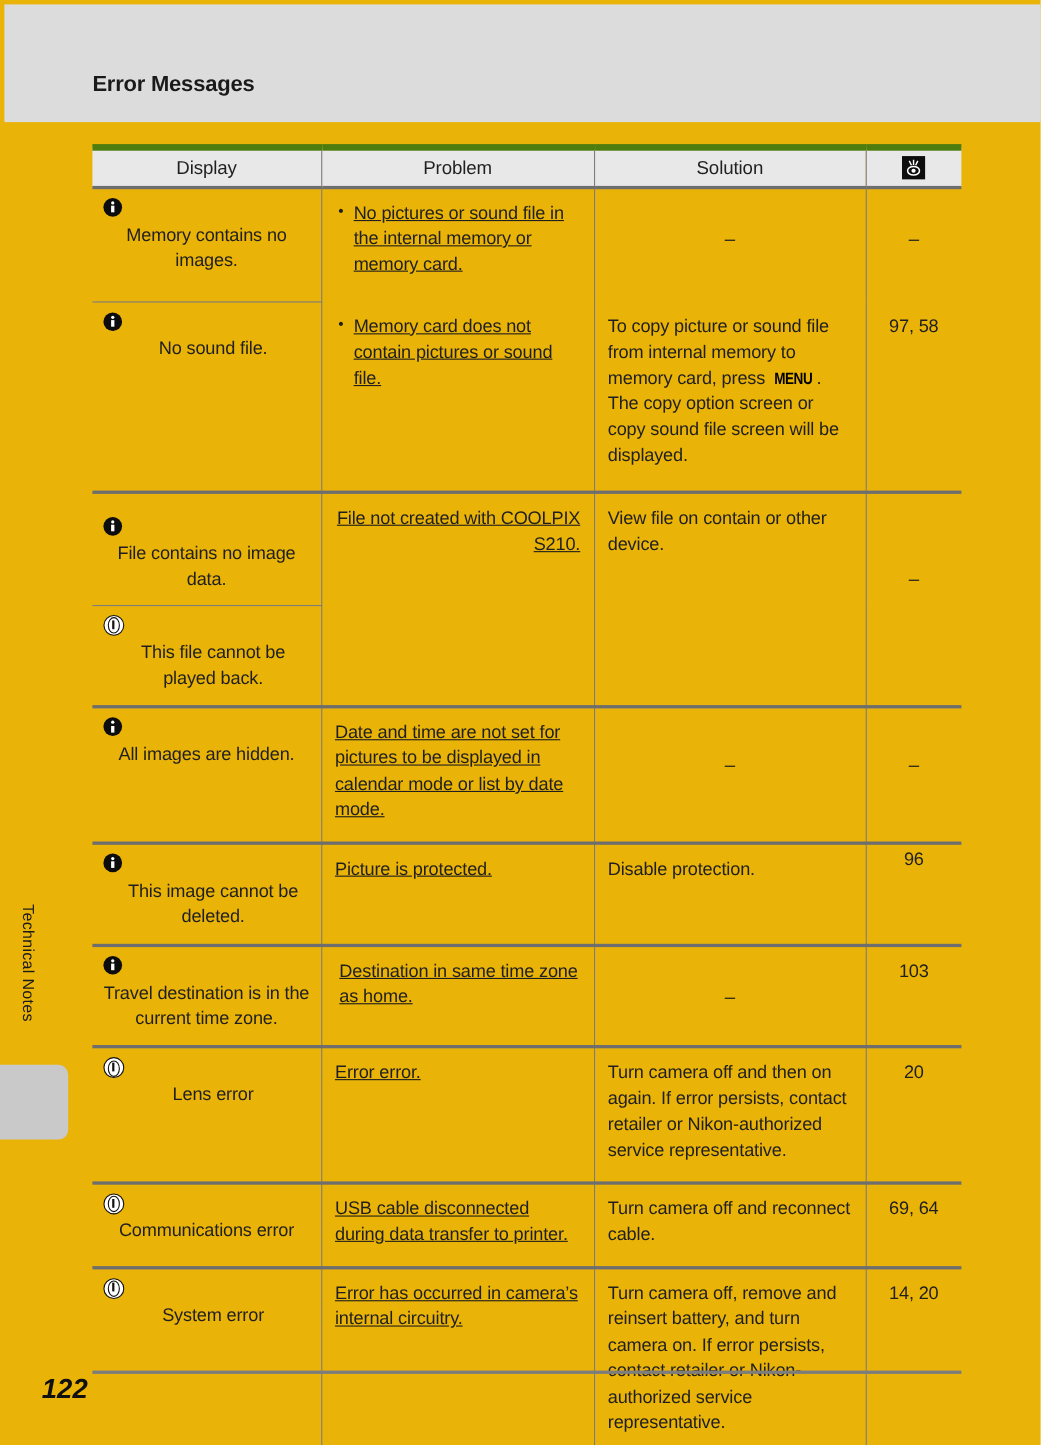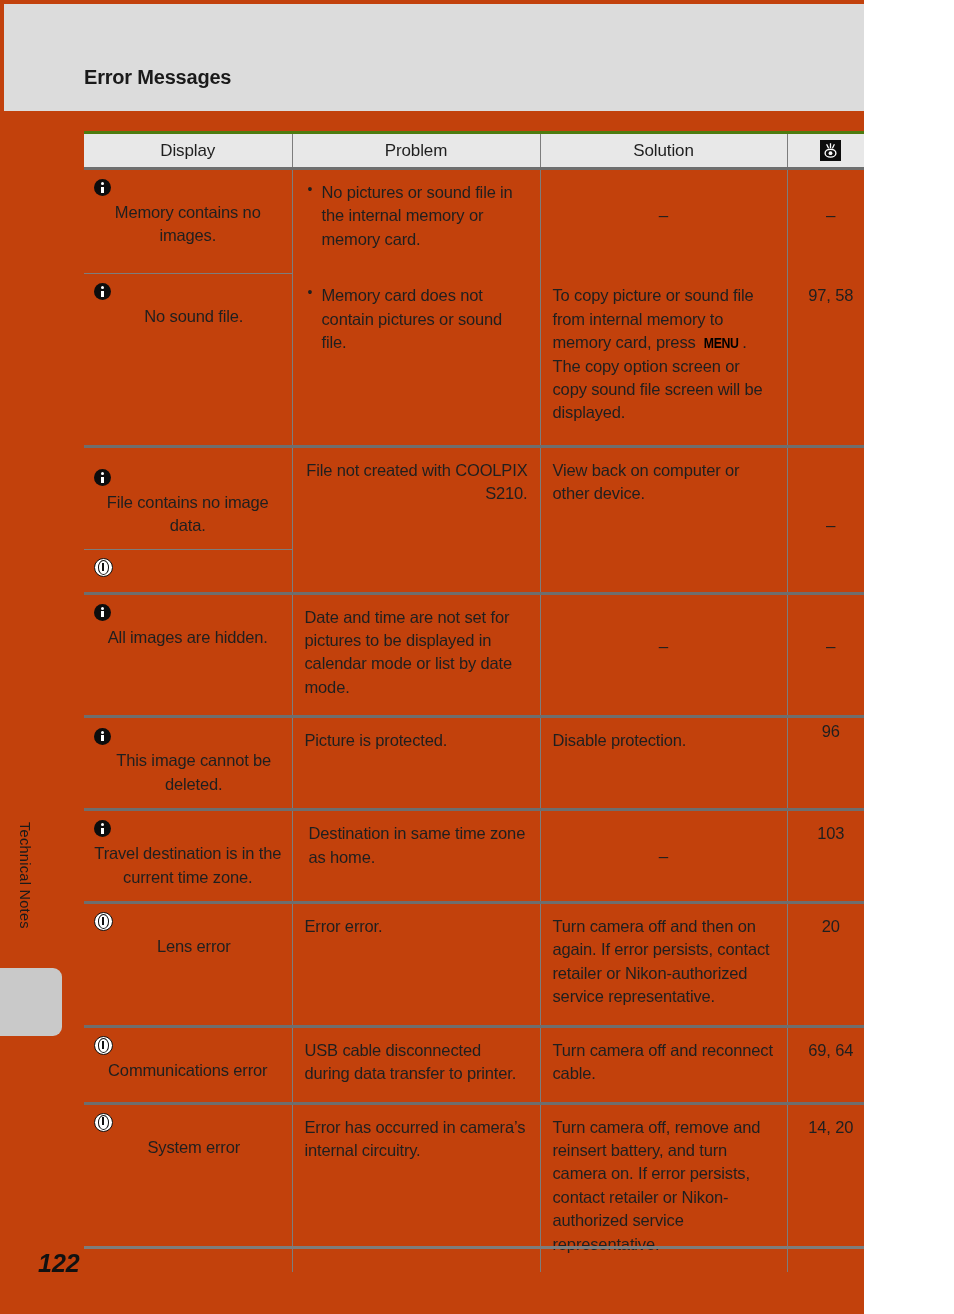--- a/index.html
+++ b/index.html
@@ -3,24 +3,24 @@
 <meta charset="utf-8">
 <style>
   * { box-sizing: border-box; }
   html, body {
     margin: 0; padding: 0;
     background: #ffffff;
     font-family: "Liberation Sans", sans-serif;
   }
   .page {
     position: relative;
-    width: 864px;
+    width: 946px;
     height: 1314px;
     overflow: hidden;
-    background: #c2410c;
+    background: #eab308;
   }
 
   
   .header-band {
     position: absolute;
     left: 4px; top: 4px;
     width: 946px; height: 107px;
     background: #dcdcdc;
   }
   .header-title {
@@ -81,36 +81,36 @@
   }
   table.errtbl th, table.errtbl td {
     border-left: 1.5px solid #7d7d7d;
     border-right: 1.5px solid #7d7d7d;
     padding: 0;
     vertical-align: top;
     color: #1f1f1f;
   }
   table.errtbl thead th {
     background: #e8e8e8;
-    border-top: 3px solid #4d7c0f;
+    border-top: 6px solid #4d7c0f;
     border-bottom: 3px solid #6e6e6e;
     text-align: center;
     font-weight: normal;
     font-size: 17px;
     height: 36px;
     vertical-align: middle;
     letter-spacing: -0.1px;
   }
   table.errtbl thead th:first-child { border-left: none; }
   table.errtbl thead th:last-child  { border-right: none; }
   table.errtbl td:first-child { border-left: none; }
   table.errtbl td:last-child  { border-right: none; }
 
   .col-display  { width: 208px; }
-  .col-problem  { width: 248px; }
+  .col-problem  { width: 248px; text-decoration: underline; }
   .col-solution { width: 247px; }
   .col-page     { width: 87px; }
 
   
   .cell {
     padding: 9px 12px 12px 12px;
     font-size: 16.5px;
     line-height: 1.42;
     letter-spacing: -0.15px;
   }
@@ -324,36 +324,37 @@
               <span class="cap">File contains no image data.</span>
             </div>
           </td>
           <td class="col-problem" rowspan="2">
             <div class="cell" style="padding-top:11px;text-align:right;">
               <span>File not created with COOLPIX S210.</span>
             </div>
           </td>
           <td class="col-solution" rowspan="2">
             <div class="cell" style="padding-top:11px;">
-              <span>View back on computer or other device.</span>
+              <span>View file on contain or other device.</span>
             </div>
           </td>
           <td class="col-page ctr" rowspan="2">
             <div class="cell ctr" style="padding-top:66px;">
               <span class="dash">–</span>
             </div>
           </td>
         </tr>
 
         <tr class="thickline-bot">
           <td class="col-display">
             <div class="disp" style="padding-bottom:12px;">
               <div class="disp-iconrow">
                 <span class="ico ico-warn"></span>
               </div>
+              <span class="cap indent">This file cannot be played back.</span>
             </div>
           </td>
         </tr>
 
         <tr class="thickline-bot">
           <td class="col-display">
             <div class="disp" style="padding-bottom:12px;">
               <div class="disp-iconrow">
                 <span class="ico ico-info"></span>
               </div>

